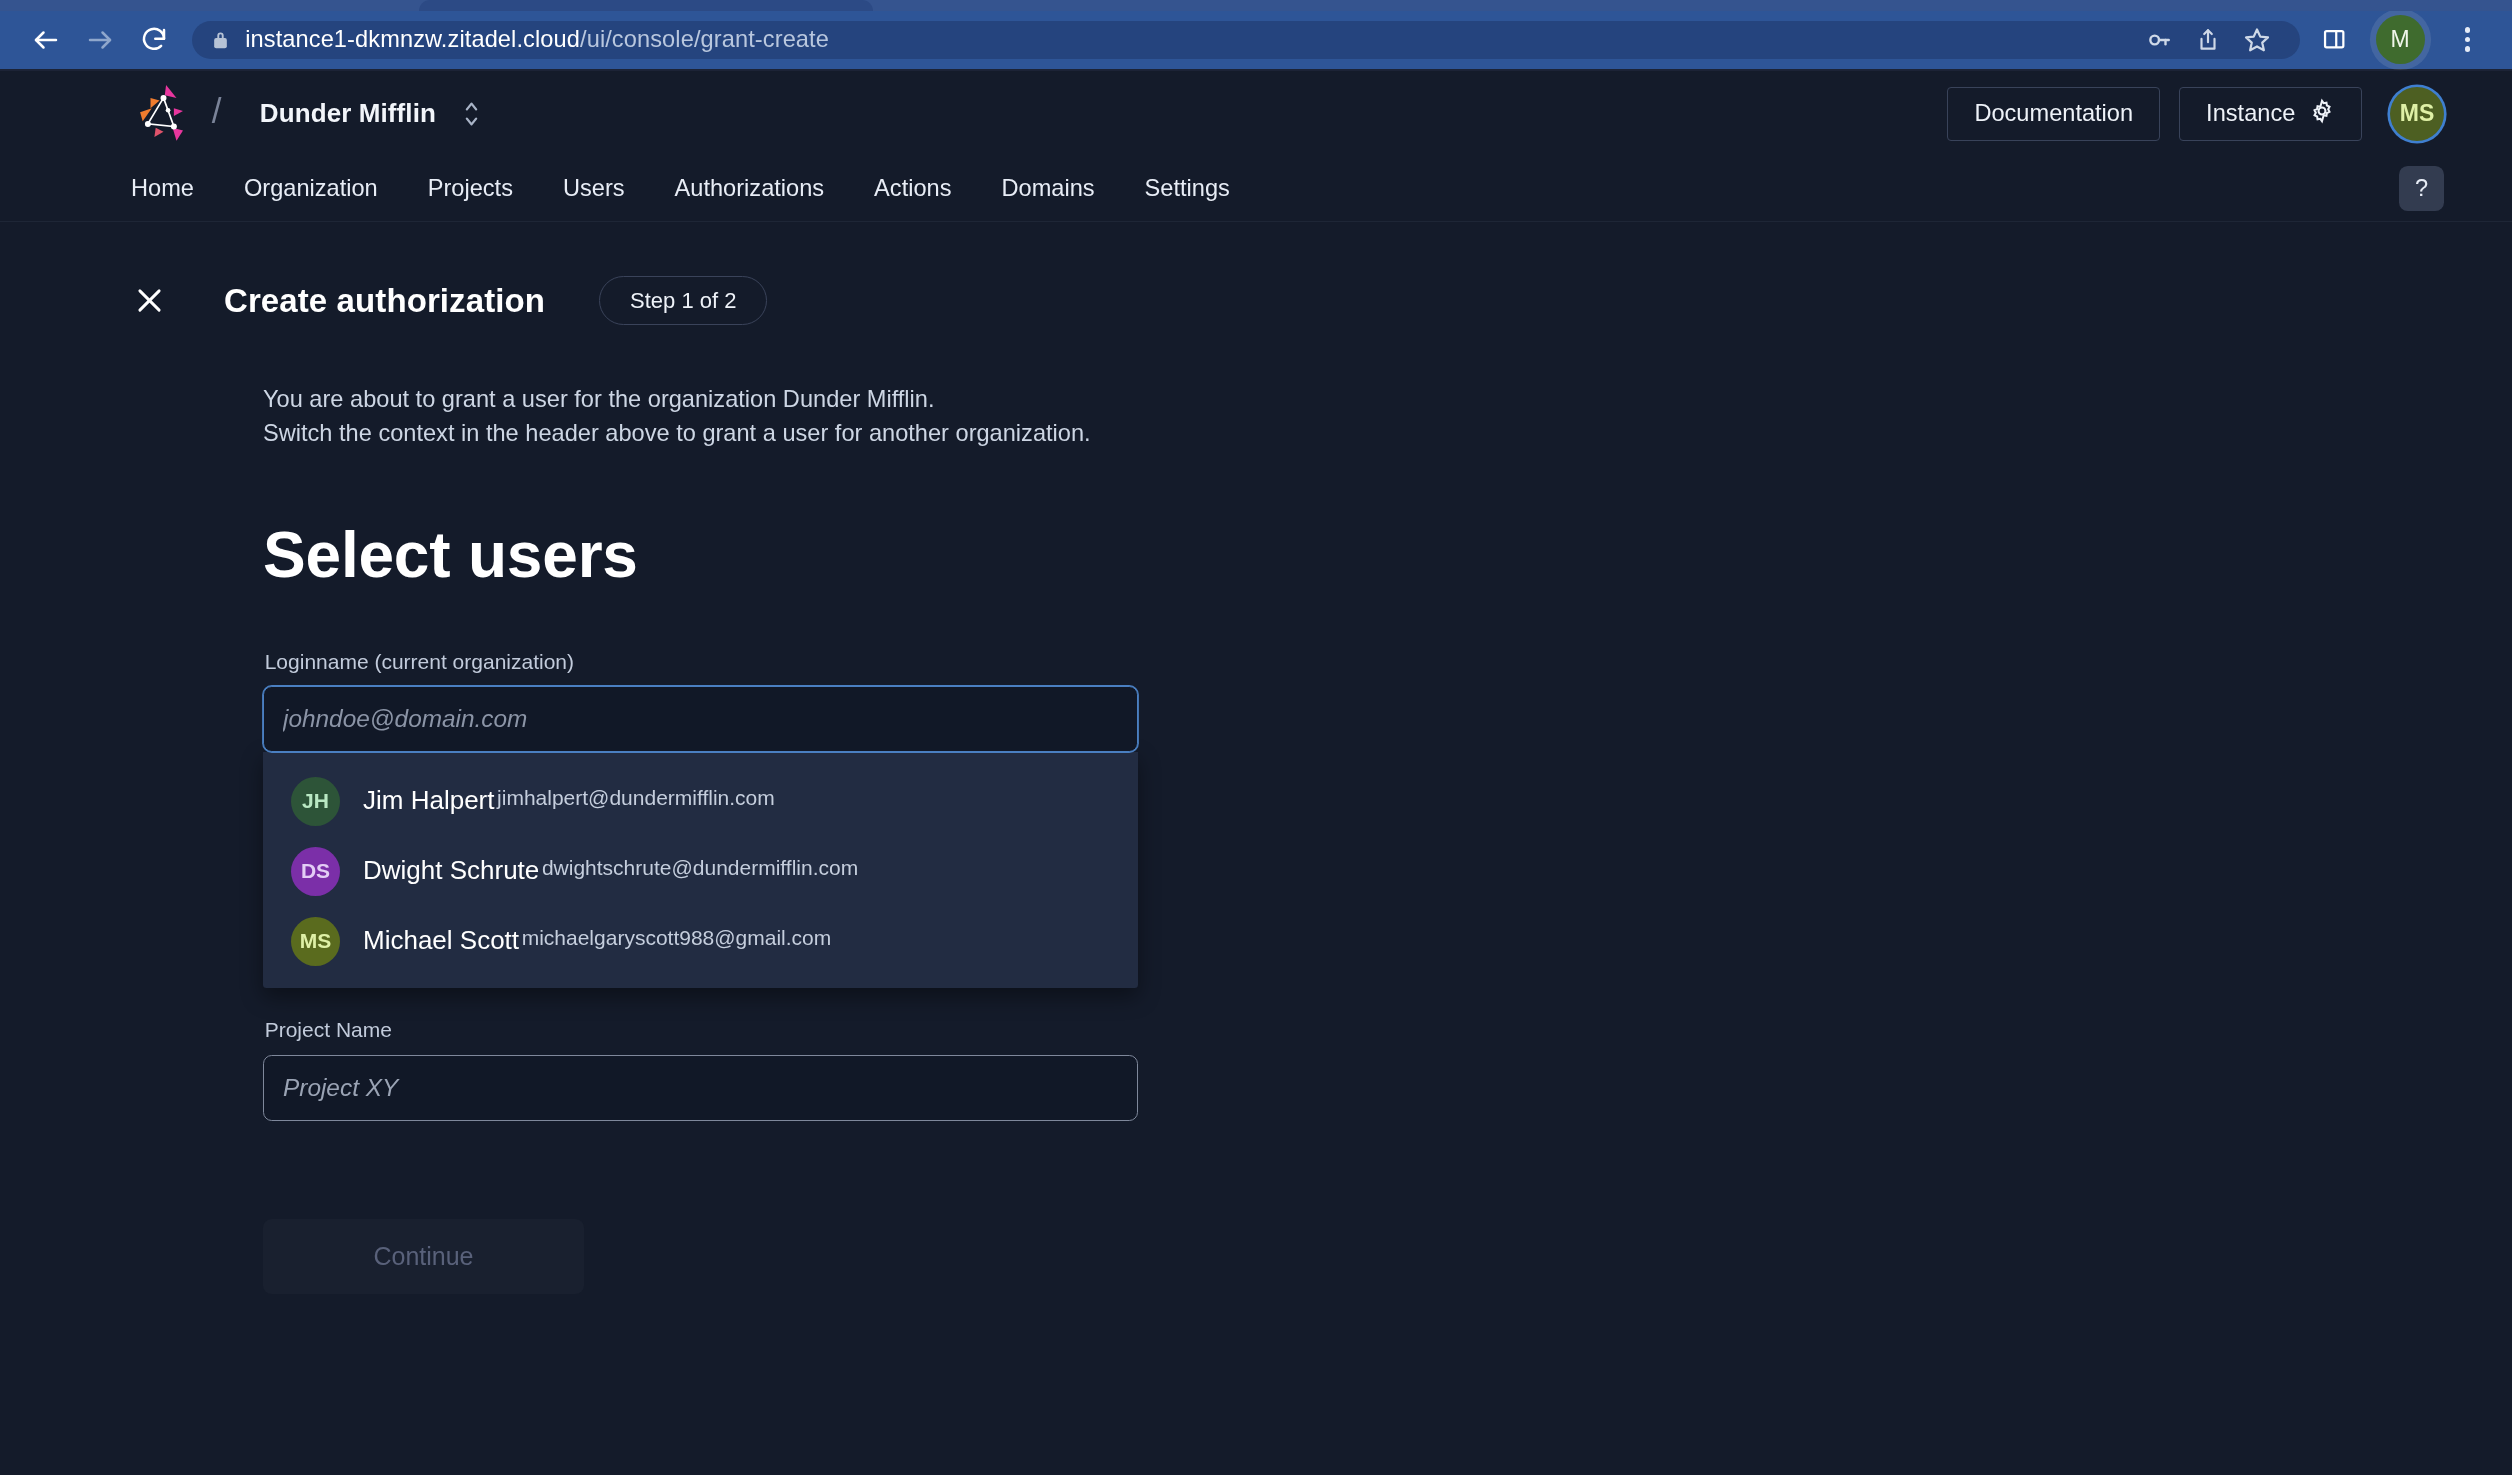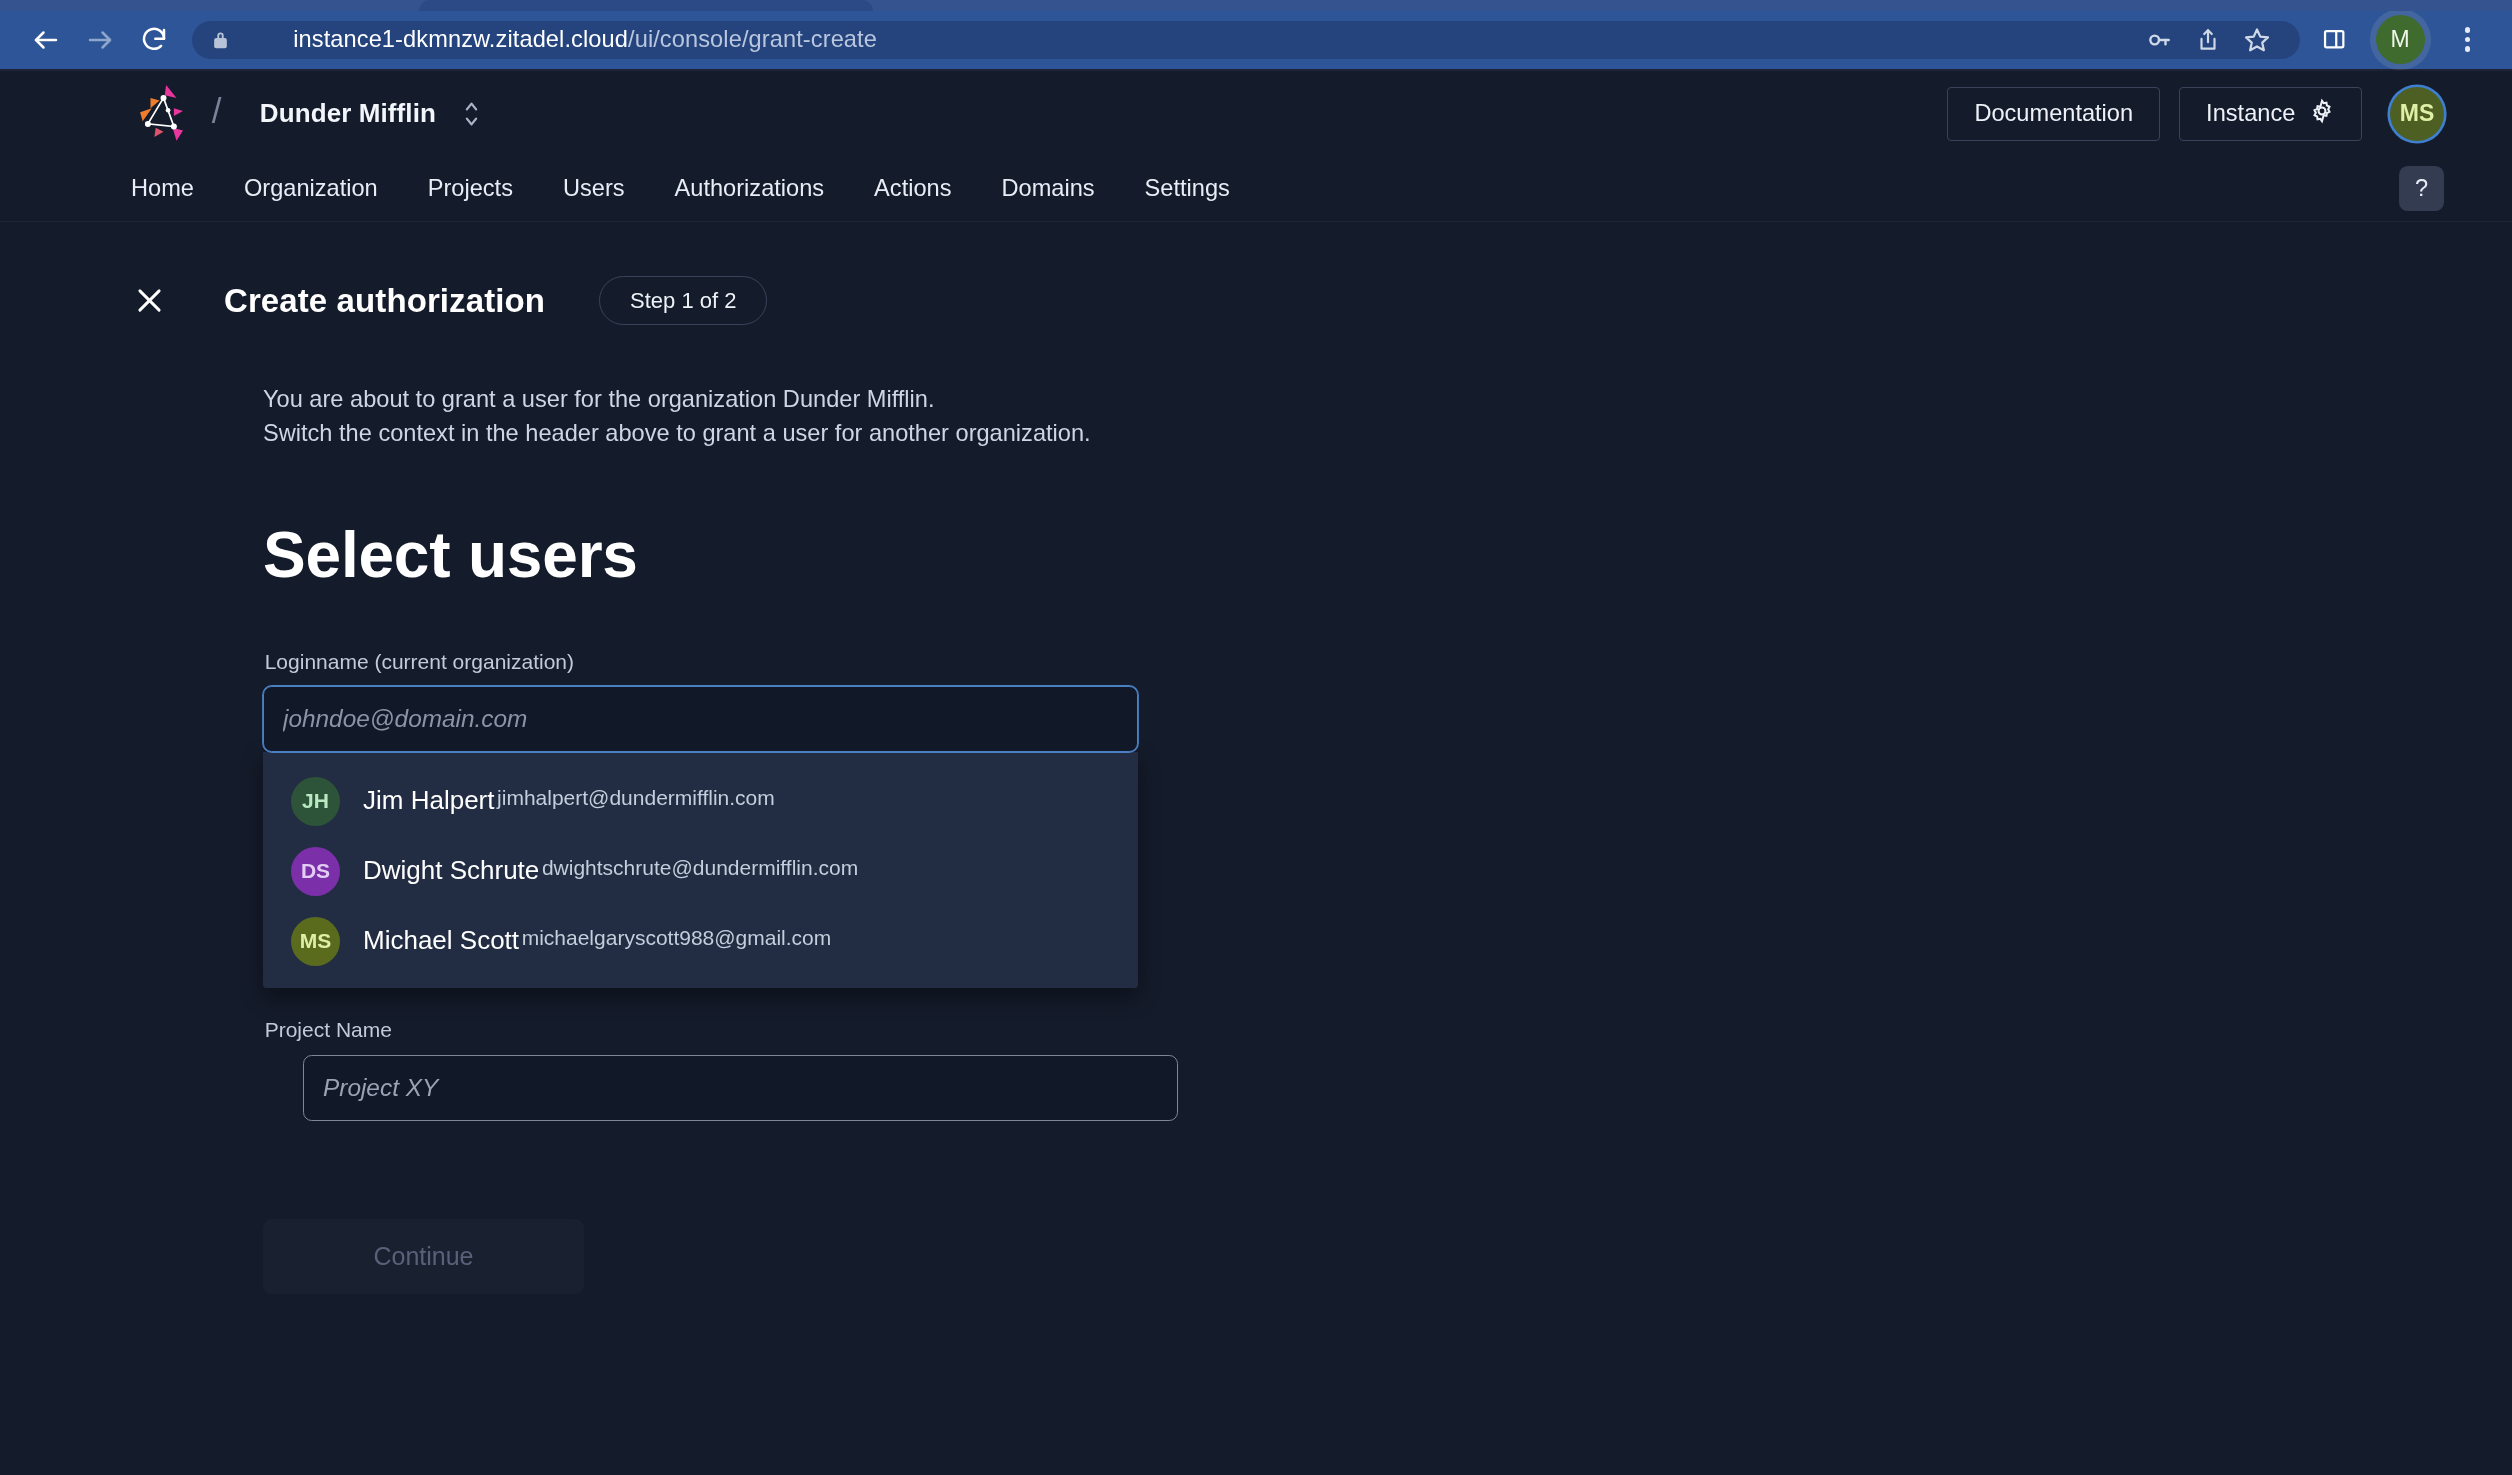--- a/index.html
+++ b/index.html
@@ -37,21 +37,20 @@
   .omnibox {
     flex: 1 1 auto;
     height: 38px;
     background: #25447e;
     border-radius: 22px;
     display: flex; align-items: center;
     padding: 0 19px;
     margin-left: 10.5px;
     margin-right: 8.7px;
     min-width: 0;
-    gap: 48px;
   }
   .lock-icon { flex: 0 0 auto; margin-right: 15.7px; display: flex; }
   .url-text {
     font-size: 23.6px;
     color: #ffffff;
     white-space: nowrap;
     overflow: hidden;
     letter-spacing: 0.1px;
   }
   .url-text .url-path { color: #b9c7de; }
@@ -188,21 +187,21 @@
     color: #e9eef7; font-size: 24.4px;
     font-family: inherit;
     padding: 0 19px;
     outline: none;
   }
   .text-input.focused {
     border-color: #4a7fc1;
     box-shadow: 0 0 0 0.9px #4a7fc1;
     caret-color: #ffffff;
   }
-  .text-input.plain { border: 1.3px solid #7f889b; margin-left: 40px; }
+  .text-input.plain { border: 1.3px solid #7f889b; }
   .text-input::placeholder { color: #8b94a6; font-style: italic; }
   .text-input.plain::placeholder { color: #9aa3b4; font-style: italic; }
 
   .dropdown-panel {
     width: 875px;
     background: #222c42;
     border-radius: 0 0 3.5px 3.5px;
     padding: 14px 0 12.2px 0;
     box-shadow: 0 8.7px 21px rgba(0,0,0,.4);
   }

